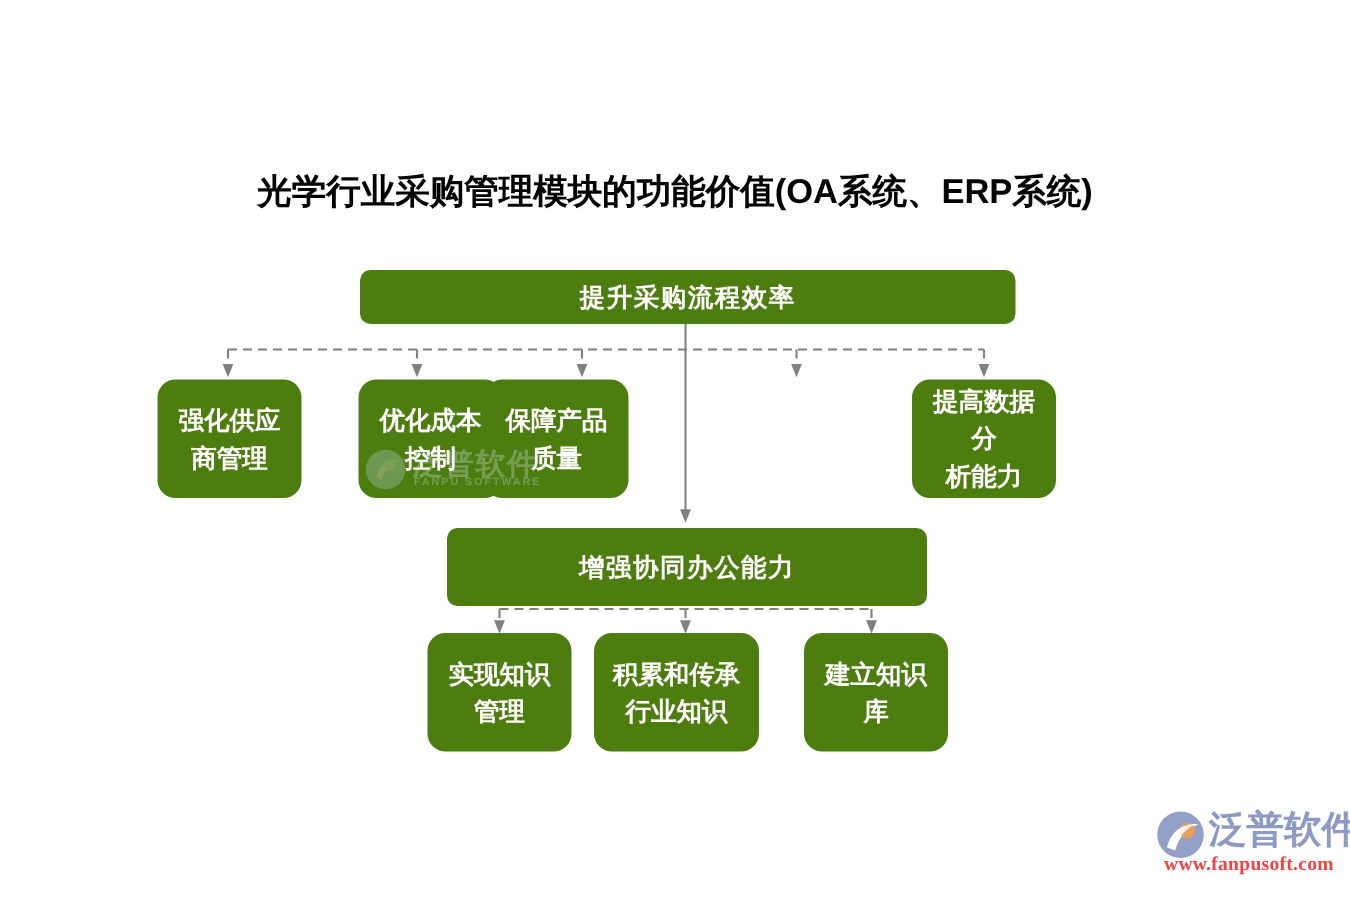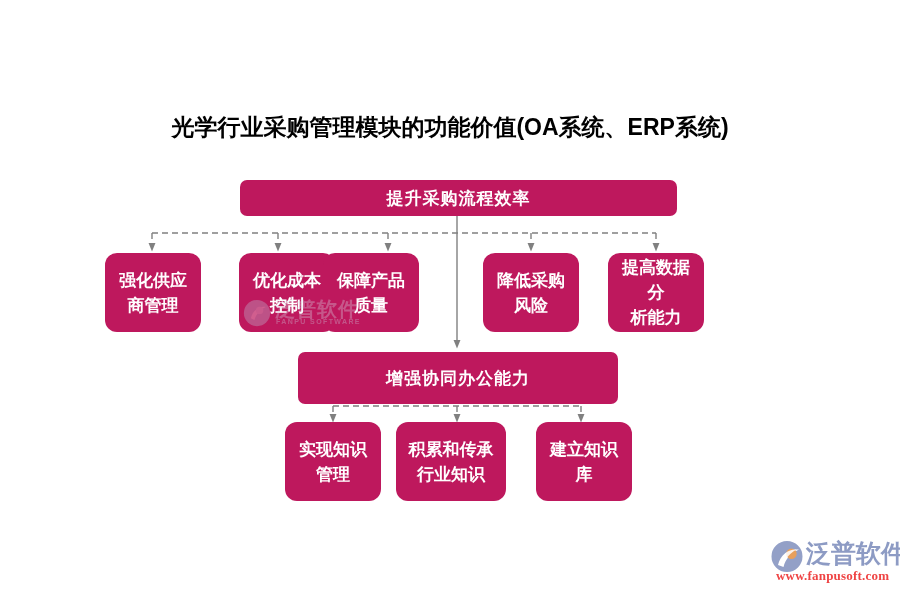--- a/index.html
+++ b/index.html
@@ -42,21 +42,21 @@
     position: absolute;
     left: 0; top: 0;
     width: 900px;
     height: 600px;
     pointer-events: none;
   }
 
   
   .node {
     position: absolute;
-    background: #be185d;
+    background: #4d7c0f;
     color: #ffffff;
     font-weight: bold;
     display: flex;
     align-items: center;
     justify-content: center;
     text-align: center;
     box-sizing: border-box;
     z-index: 3;
   }
   .node-bar {
@@ -201,24 +201,20 @@
   <div class="node node-card" style="left:239px; top:253px; width:96px; height:79px;">
     <span class="lbl">优化成本
 控制</span>
   </div>
 
   <div class="node node-card" style="left:323px; top:253px; width:96px; height:79px;">
     <span class="lbl">保障产品
 质量</span>
   </div>
 
-  <div class="node node-card" style="left:483px; top:253px; width:96px; height:79px;">
-    <span class="lbl">降低采购
-风险</span>
-  </div>
 
   <div class="node node-card" style="left:608px; top:253px; width:96px; height:79px;">
     <span class="lbl">提高数据分
 析能力</span>
   </div>
 
   <div class="node node-bar" style="left:298px; top:352px; width:320px; height:52px;">
     <span class="lbl">增强协同办公能力</span>
   </div>
 

